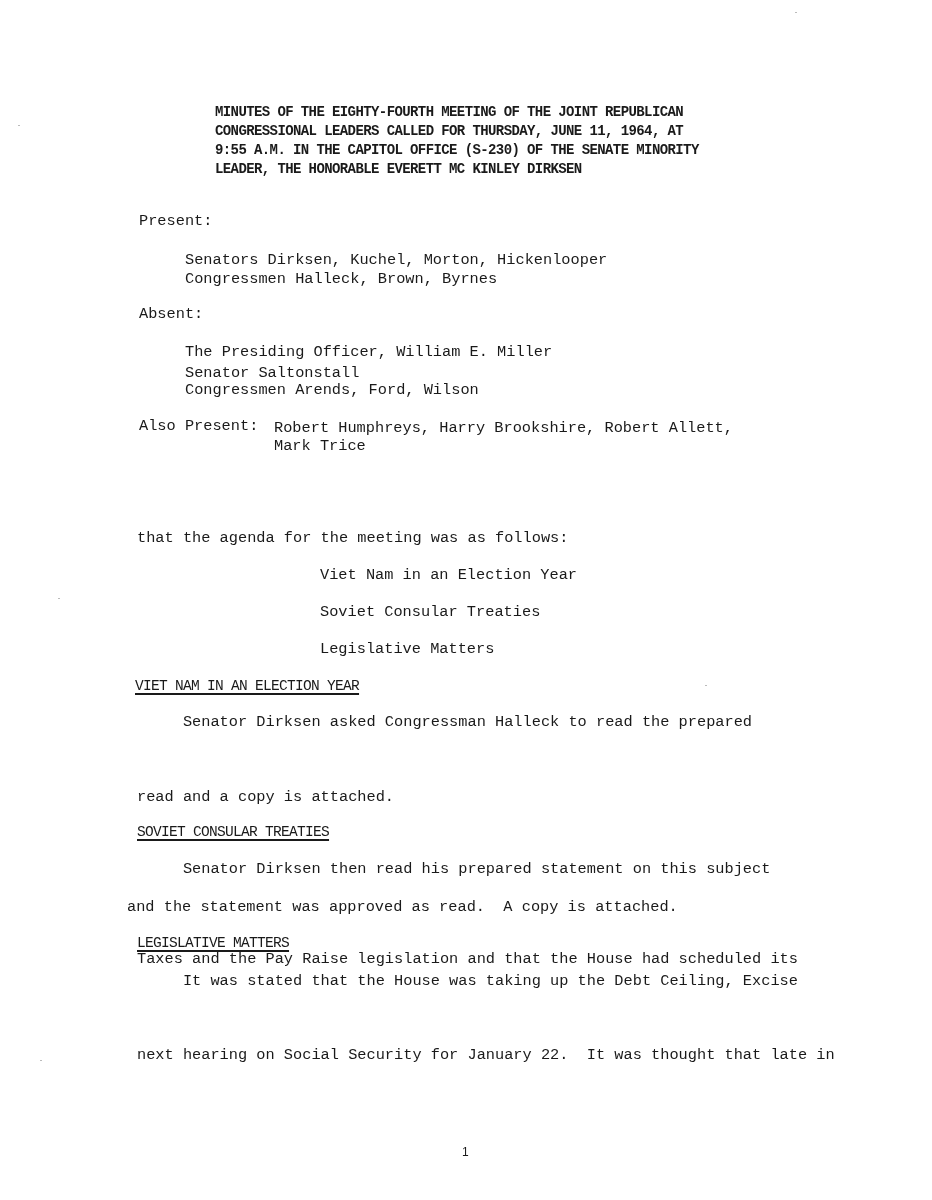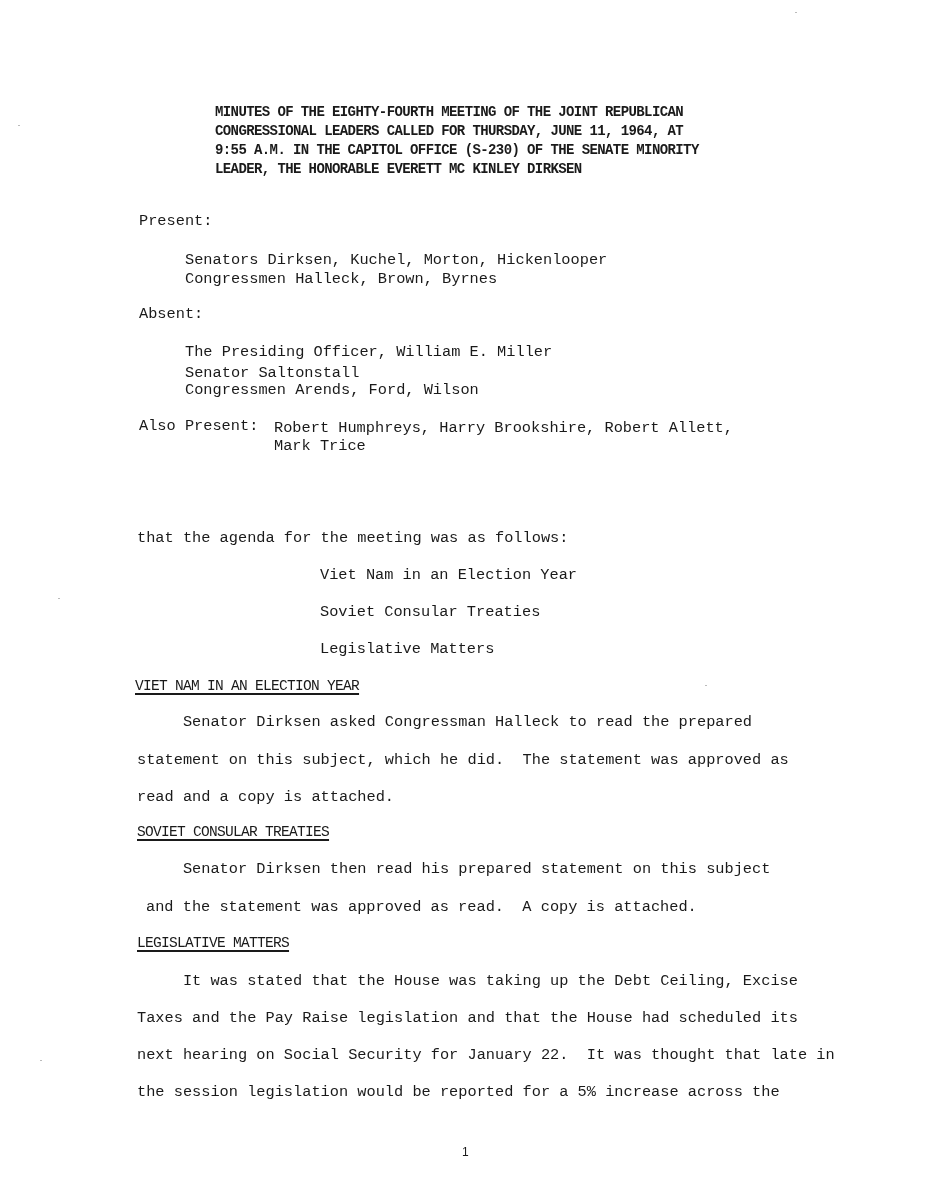--- a/index.html
+++ b/index.html
@@ -44,32 +44,30 @@
   <div class="abs" style="left:137px; top:529px">that the agenda for the meeting was as follows:</div>
 
   <div>
     <div class="abs" style="left:320px; top:566px">Viet Nam in an Election Year</div>
     <div class="abs" style="left:320px; top:603px">Soviet Consular Treaties</div>
     <div class="abs" style="left:320px; top:640px">Legislative Matters</div>
   </div>
 
   <div class="abs heading-u" style="left:135px; top:677px">VIET NAM IN AN ELECTION YEAR</div>
   <div class="abs" style="left:137px; top:713px">     Senator Dirksen asked Congressman Halleck to read the prepared</div>
-  <div class="abs" style="left:137px; top:751px">statement on this subject, which he did.  The statement was approved as</div>
   <div class="abs" style="left:137px; top:788px">read and a copy is attached.</div>
 
   <div class="abs heading-u" style="left:137px; top:823px">SOVIET CONSULAR TREATIES</div>
   <div class="abs" style="left:137px; top:860px">     Senator Dirksen then read his prepared statement on this subject</div>
-  <div class="abs" style="left:146px; top:898px">and the statement was approved as read.  A copy is attached.</div>
+  <div class="abs" style="left:127px; top:898px">and the statement was approved as read.  A copy is attached.</div>
 
   <div class="abs heading-u" style="left:137px; top:934px">LEGISLATIVE MATTERS</div>
   <div class="abs" style="left:137px; top:972px">     It was stated that the House was taking up the Debt Ceiling, Excise</div>
-  <div class="abs" style="left:137px; top:1009px">Taxes and the Pay Raise legislation and that the House had scheduled its</div>
+  <div class="abs" style="left:137px; top:950px">Taxes and the Pay Raise legislation and that the House had scheduled its</div>
   <div class="abs" style="left:137px; top:1046px">next hearing on Social Security for January 22.  It was thought that late in</div>
-  <div class="abs" style="left:137px; top:1083px">the session legislation would be reported for a 5% increase across the</div>
 
   <div class="abs pnum" style="left:462px; top:1143px">1</div>
 
   <div class="speck" style="left:18px; top:125px"></div>
   <div class="speck" style="left:58px; top:598px"></div>
   <div class="speck" style="left:40px; top:1060px"></div>
   <div class="speck" style="left:795px; top:12px"></div>
   <div class="speck" style="left:705px; top:685px"></div>
 </div>
 

